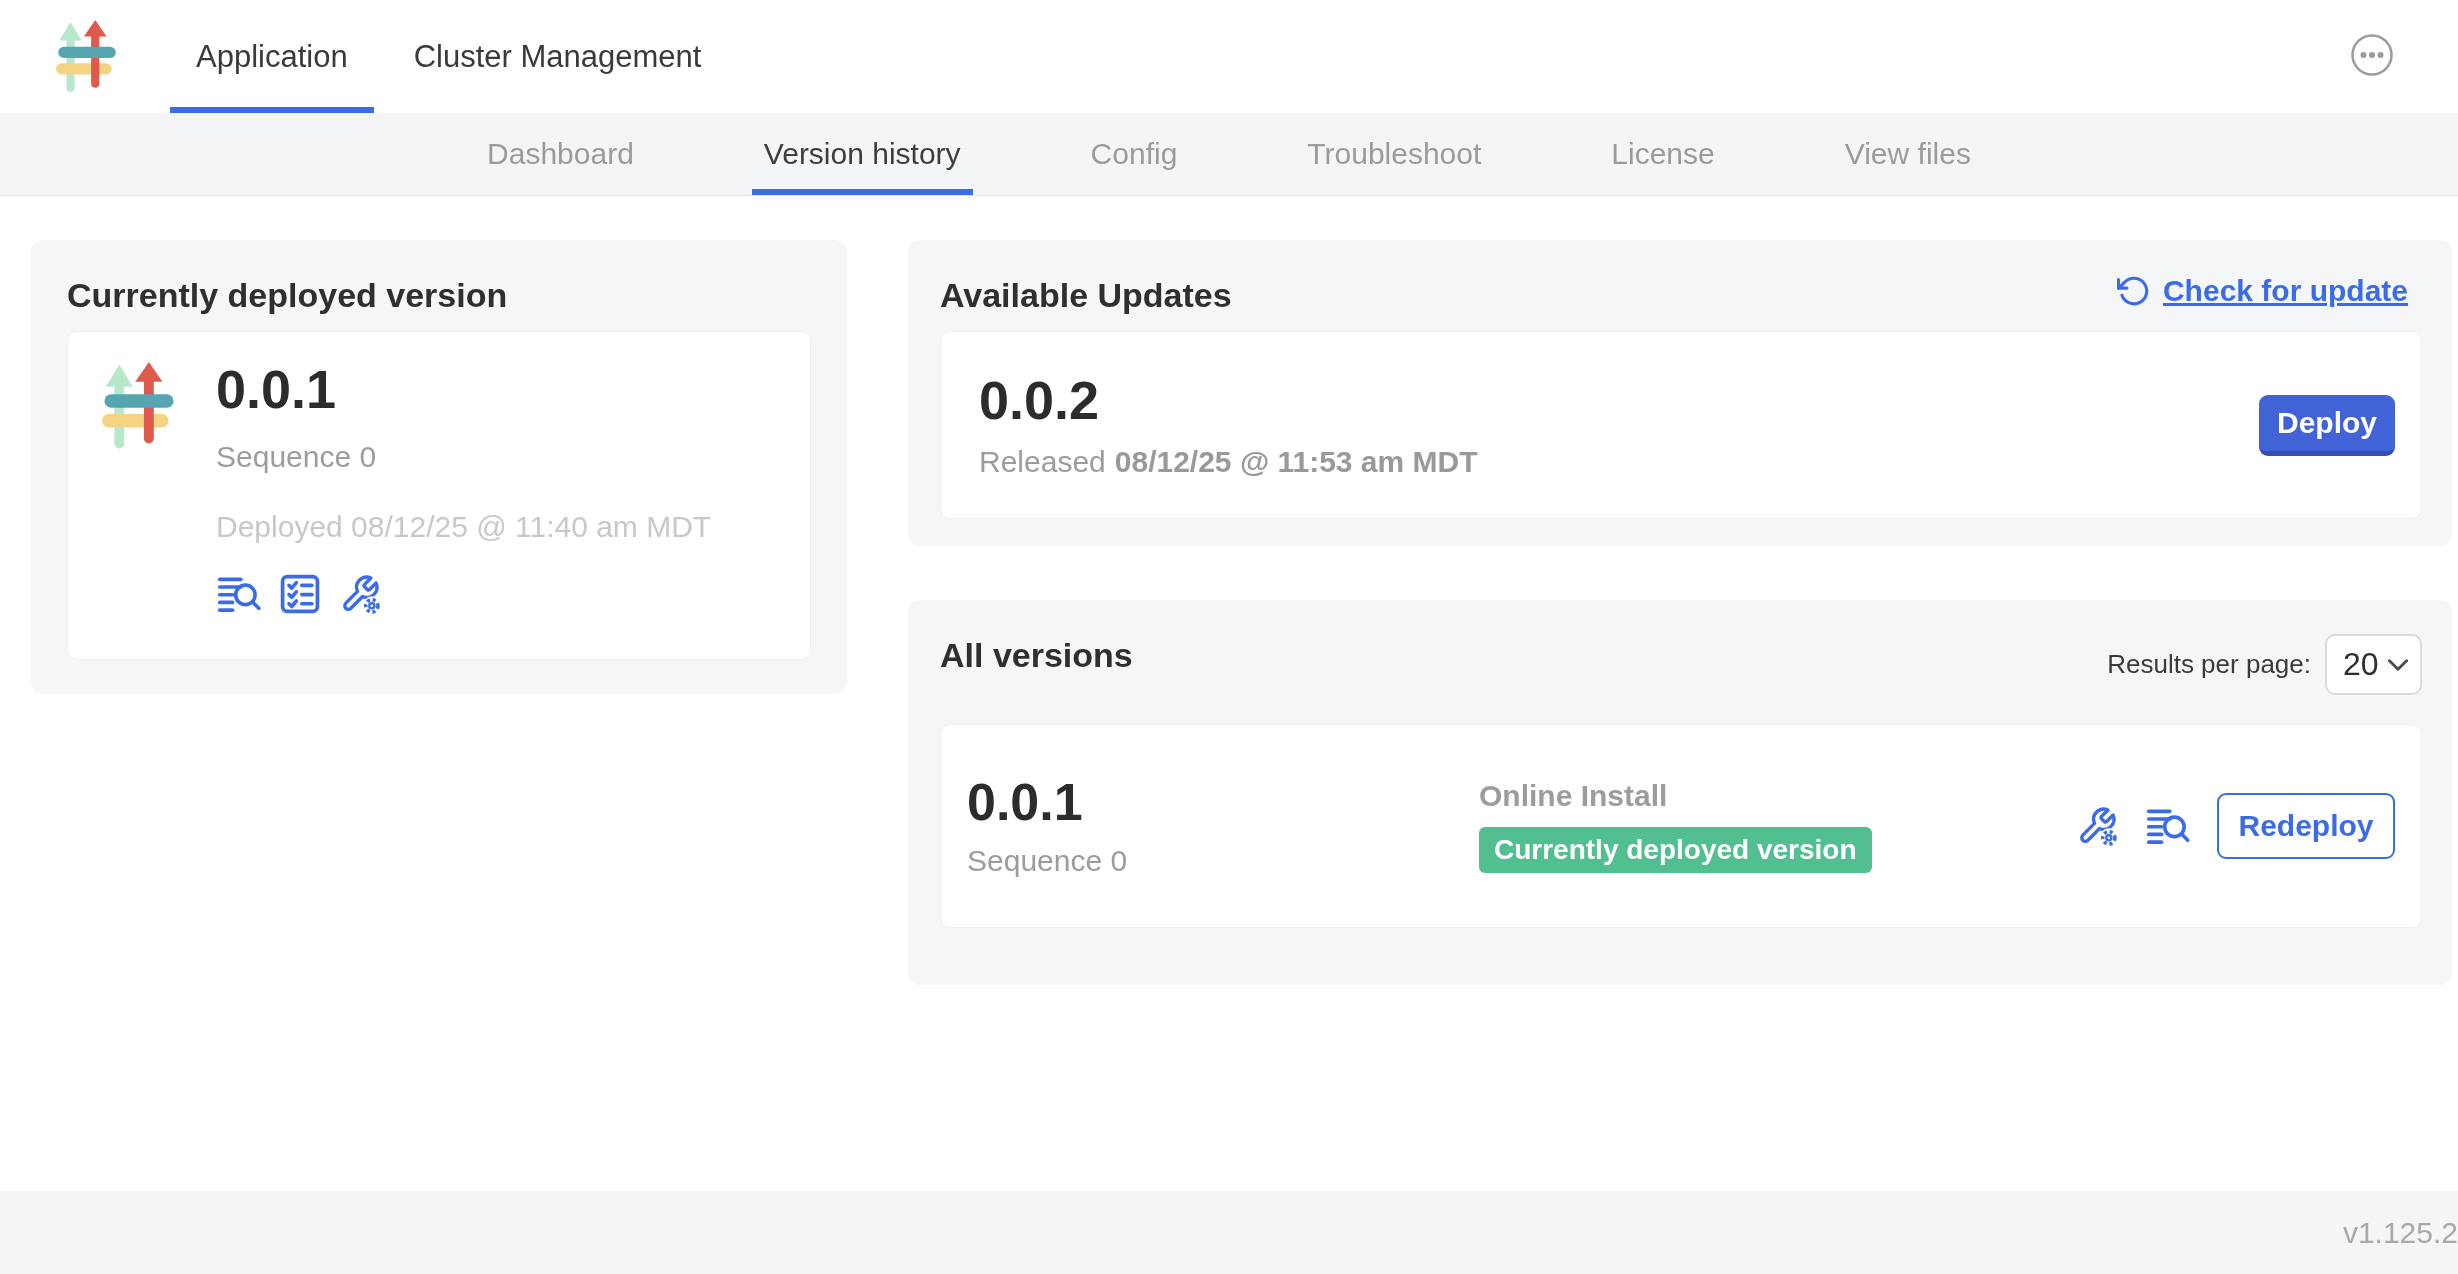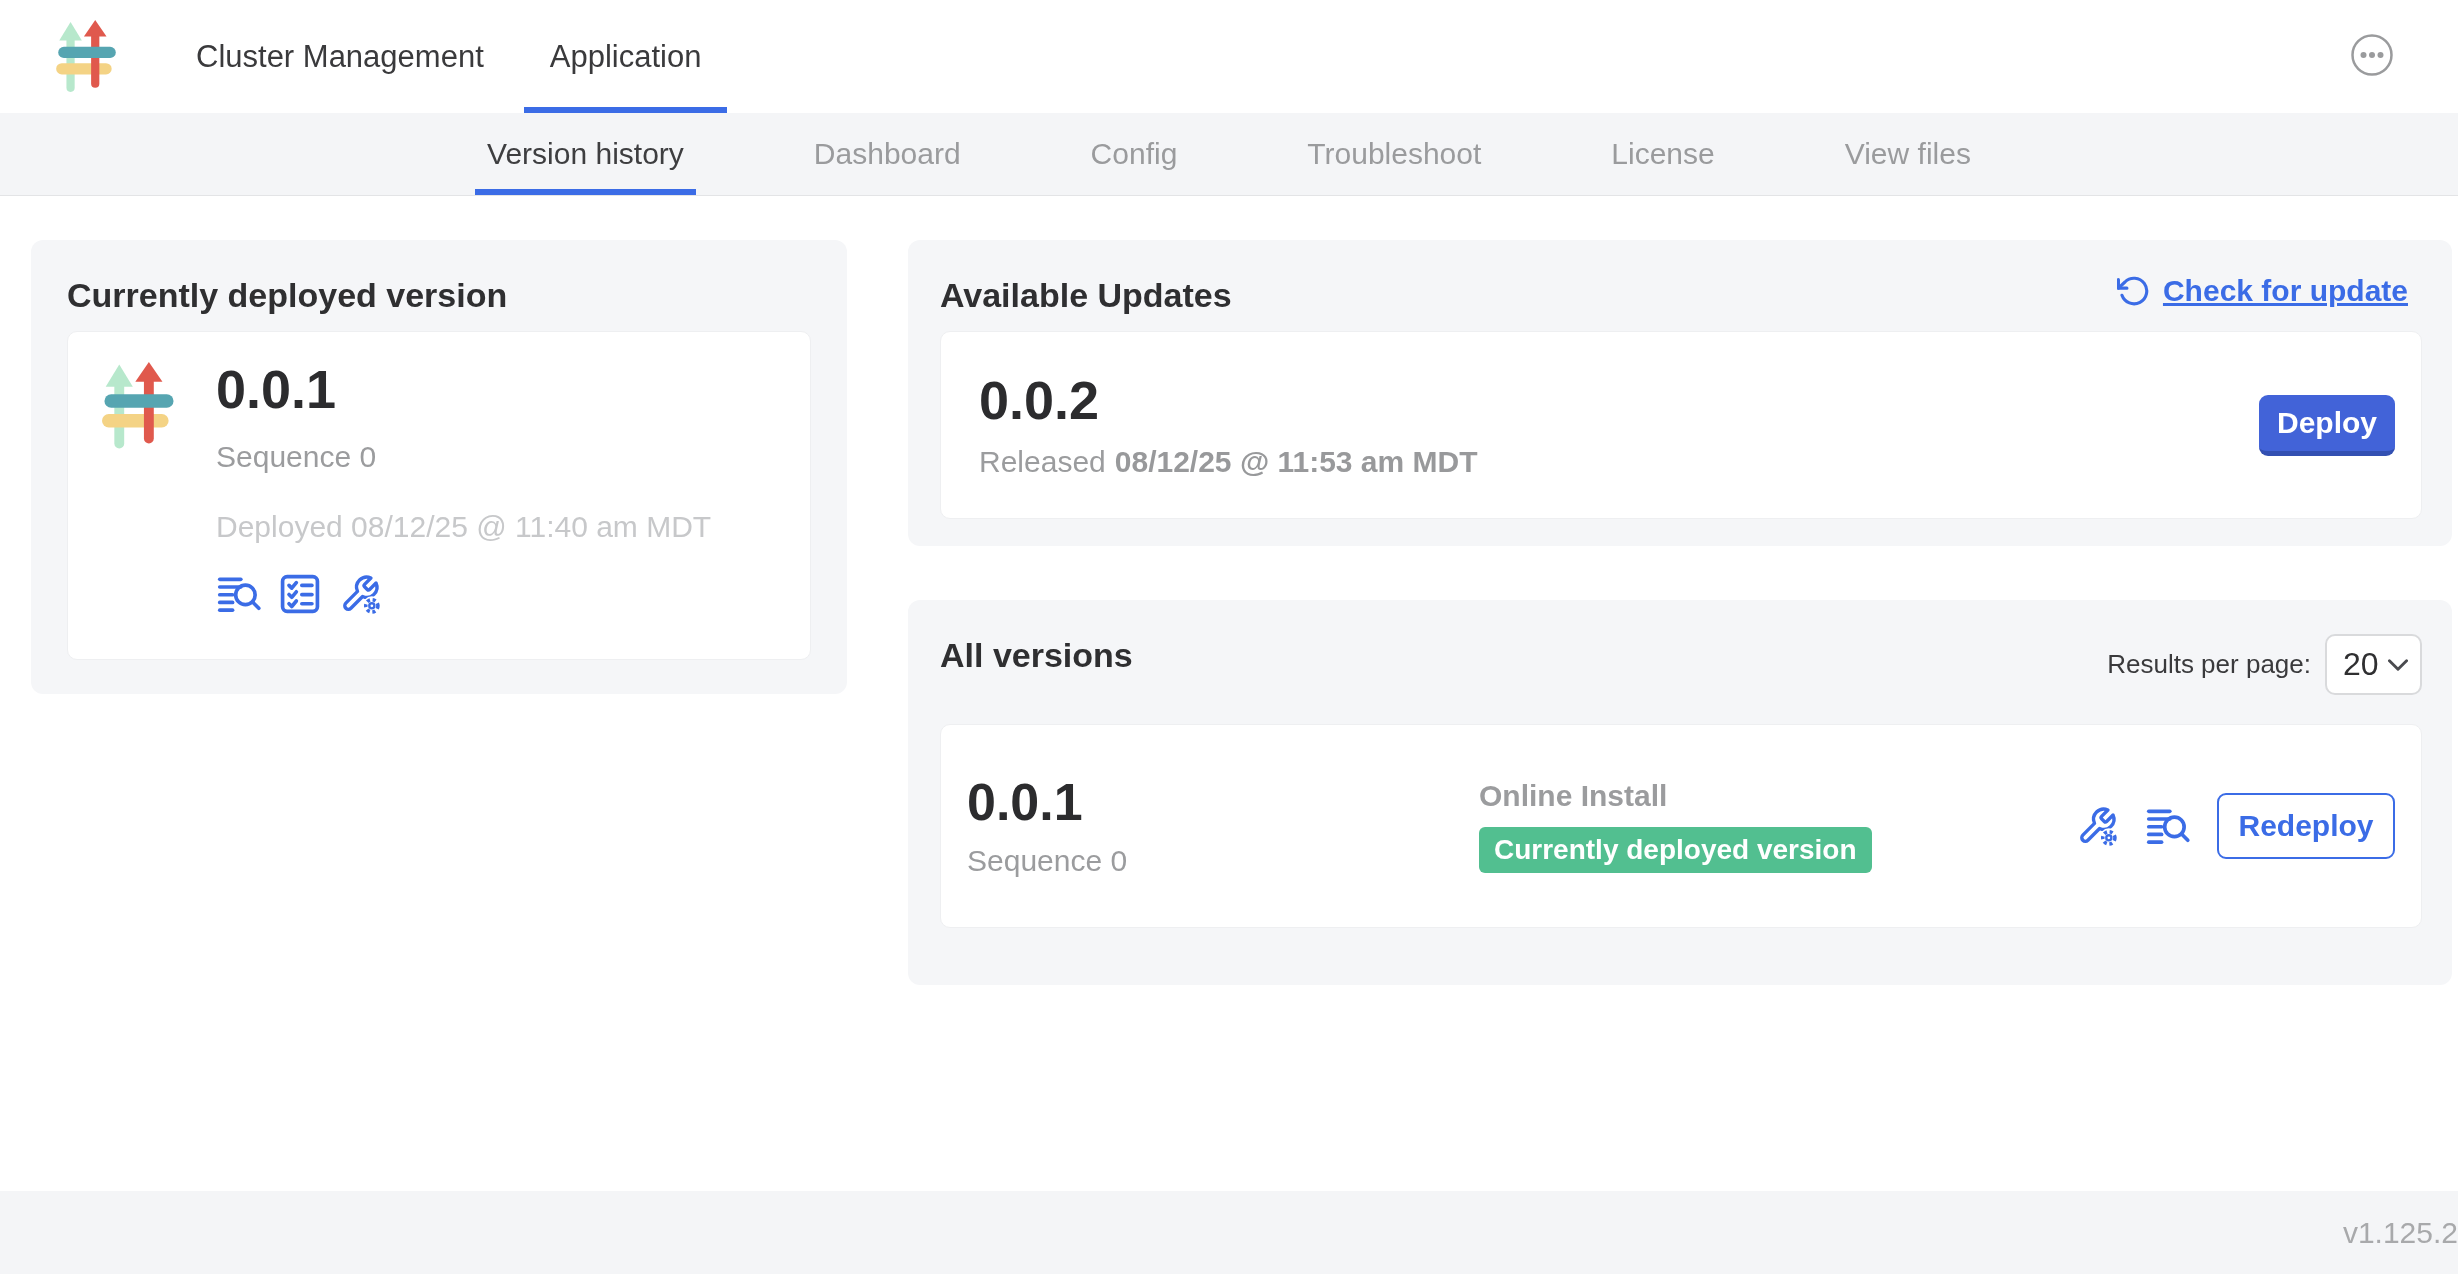--- a/index.html
+++ b/index.html
@@ -67,43 +67,43 @@
       <svg viewBox="0 0 60 72" width="62" height="74">
         <rect x="10" y="16" width="8" height="54" rx="4" fill="#b7e8cc"></rect>
         <polygon points="14,2 3,20 25,20" fill="#b7e8cc"></polygon>
         <rect x="0" y="42" width="54" height="11" rx="5.5" fill="#f4d385"></rect>
         <rect x="34" y="12" width="8" height="54" rx="4" fill="#e0594d"></rect>
         <polygon points="38,0 27,16 49,16" fill="#e0594d"></polygon>
         <rect x="2" y="26" width="56" height="11" rx="5.5" fill="#56a5b1"></rect>
       </svg>
     </div>
     <nav class="top-tabs">
+      <div class="top-tab active">
+        <span>Application</span>
+      </div>
       <div class="top-tab">
         <span>Cluster Management</span>
-      </div>
-      <div class="top-tab active">
-        <span>Application</span>
       </div>
     </nav>
     <button class="overflow-btn">
       <svg viewBox="0 0 44 44" width="44" height="44" fill="none">
         <circle cx="22" cy="22" r="19.5" stroke="#9a9b9d" stroke-width="2.5"></circle>
         <circle cx="13.5" cy="22" r="3" fill="#9a9b9d"></circle>
         <circle cx="22" cy="22" r="3" fill="#9a9b9d"></circle>
         <circle cx="30.5" cy="22" r="3" fill="#9a9b9d"></circle>
       </svg>
     </button>
   </header>
 
   <nav class="subnav">
+    <div class="subnav-item">
+        <span>Dashboard</span>
+      </div>
     <div class="subnav-item active">
         <span>Version history</span>
-      </div>
-    <div class="subnav-item">
-        <span>Dashboard</span>
       </div>
     <div class="subnav-item">
         <span>Config</span>
       </div>
     <div class="subnav-item">
         <span>Troubleshoot</span>
       </div>
     <div class="subnav-item">
         <span>License</span>
       </div>

